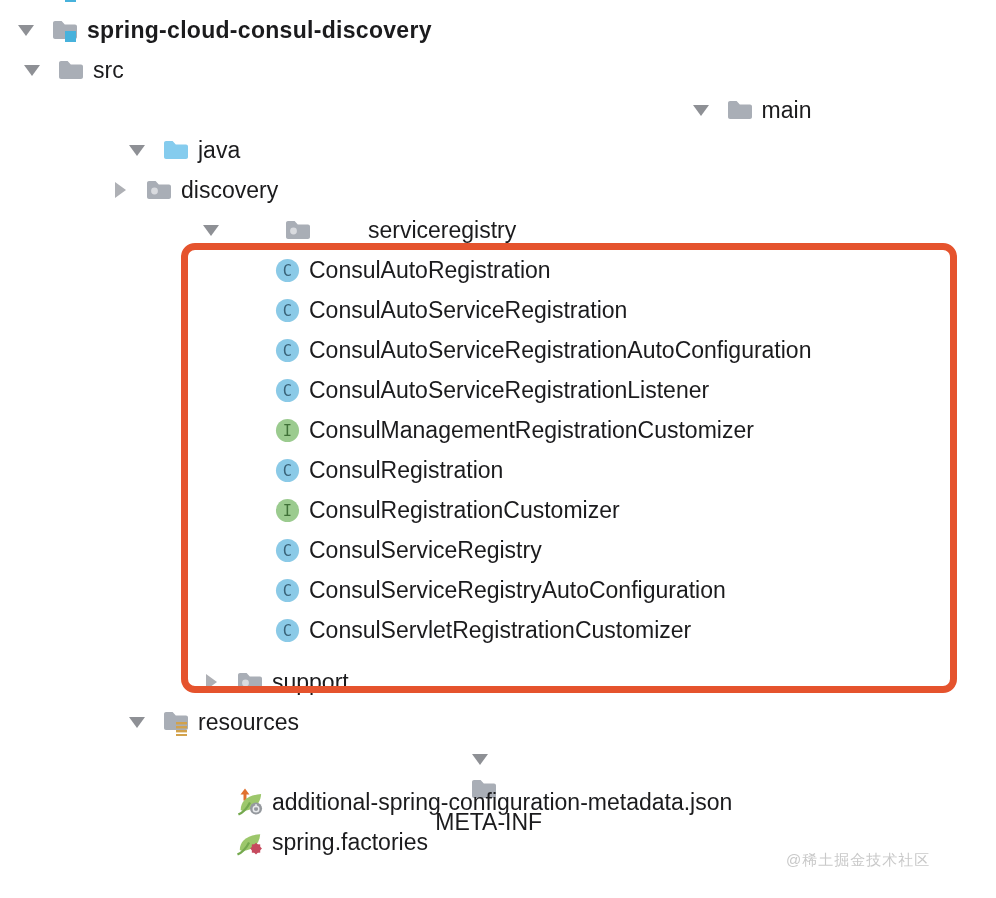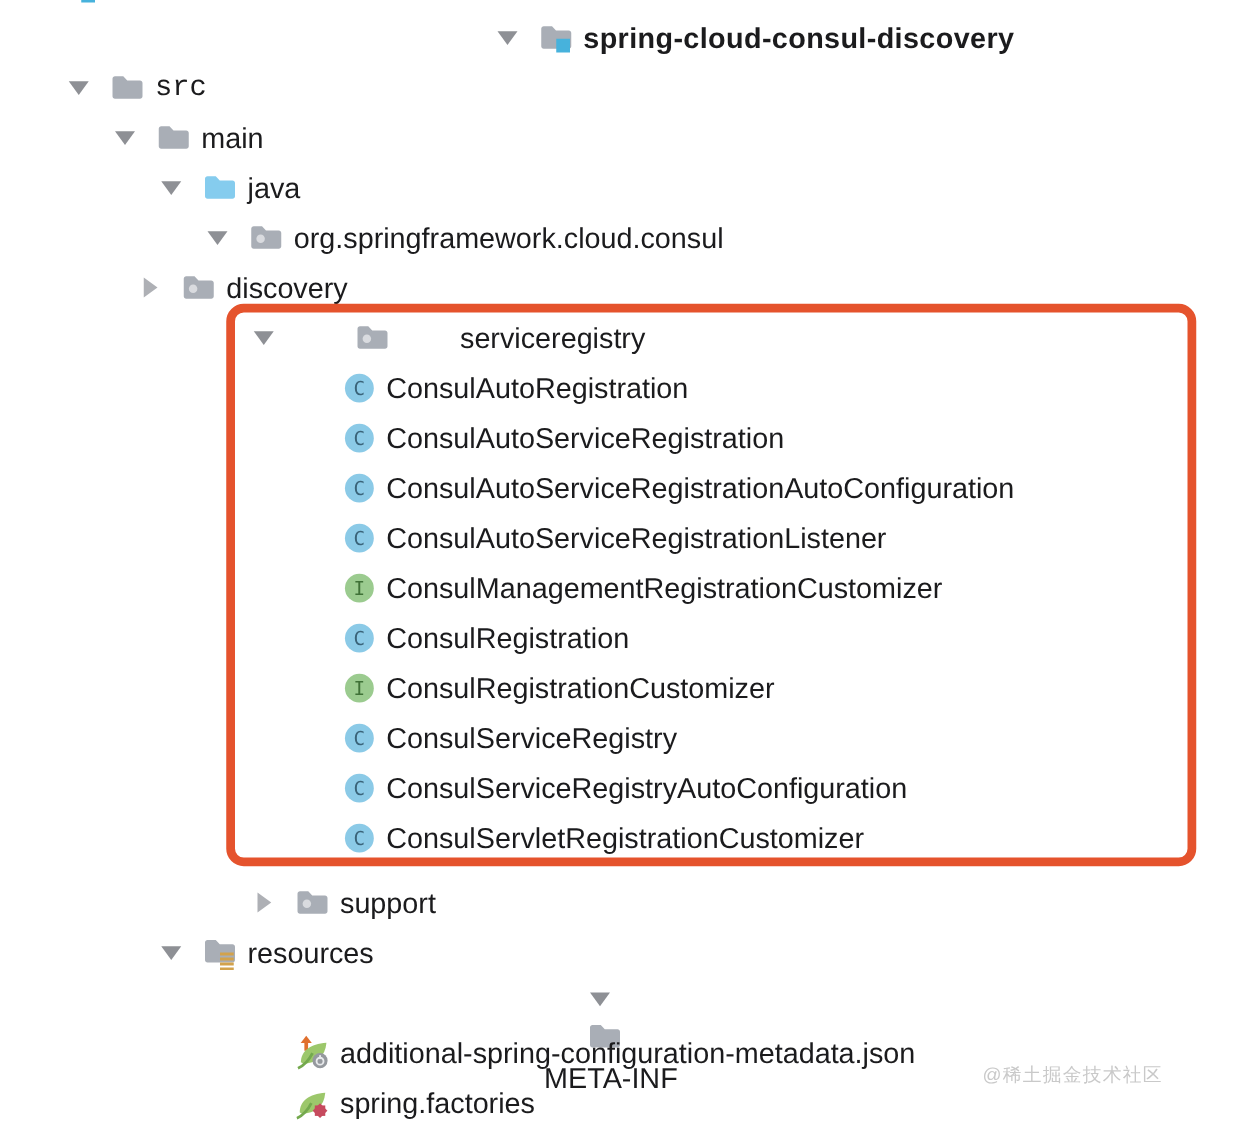--- a/index.html
+++ b/index.html
@@ -49,66 +49,56 @@
       <div class="row" style="padding-left: 18px;">
         <span class="arrow none"></span>
         <span class="icon">
           <svg width="26" height="27" viewBox="0 0 26 27">
             <path d="M1 6 C1 4.9 1.9 4 3 4 H9.6 L12.8 7.4 H23 C24.1 7.4 25 8.3 25 9.4 V20 C25 21.1 24.1 22 23 22 H3 C1.9 22 1 21.1 1 20 Z" fill="#a9aeb6"></path>
             <rect x="13" y="14" width="11" height="11" fill="#47b2dc"></rect>
           </svg>
         </span>
         <span class="label bold"></span>
       </div>
-      <div class="row" style="padding-left: 18px; justify-content: flex-end;">
+      <div class="row" style="padding-left: 18px;">
         <span class="arrow expanded"></span>
         <span class="icon">
           <svg width="26" height="27" viewBox="0 0 26 27">
             <path d="M1 6 C1 4.9 1.9 4 3 4 H9.6 L12.8 7.4 H23 C24.1 7.4 25 8.3 25 9.4 V20 C25 21.1 24.1 22 23 22 H3 C1.9 22 1 21.1 1 20 Z" fill="#a9aeb6"></path>
             <rect x="13" y="14" width="11" height="11" fill="#47b2dc"></rect>
           </svg>
         </span>
         <span class="label bold">spring-cloud-consul-discovery</span>
       </div>
-      <div class="row" style="padding-left: 55px; font-family: Liberation Mono, monospace;">
+      <div class="row" style="padding-left: 24px;">
         <span class="arrow expanded"></span>
         <span class="icon">
           <svg width="26" height="26" viewBox="0 0 26 26">
             <path d="M1 6 C1 4.9 1.9 4 3 4 H9.6 L12.8 7.4 H23 C24.1 7.4 25 8.3 25 9.4 V20 C25 21.1 24.1 22 23 22 H3 C1.9 22 1 21.1 1 20 Z" fill="#a9aeb6"></path>
           </svg>
         </span>
         <span class="label">src</span>
       </div>
-      <div class="row" style="padding-left: 92px;">
+      <div class="row" style="padding-left: 92px; justify-content: flex-end;">
         <span class="arrow expanded"></span>
         <span class="icon">
           <svg width="26" height="26" viewBox="0 0 26 26">
             <path d="M1 6 C1 4.9 1.9 4 3 4 H9.6 L12.8 7.4 H23 C24.1 7.4 25 8.3 25 9.4 V20 C25 21.1 24.1 22 23 22 H3 C1.9 22 1 21.1 1 20 Z" fill="#a9aeb6"></path>
           </svg>
         </span>
         <span class="label">main</span>
       </div>
       <div class="row" style="padding-left: 129px;">
         <span class="arrow expanded"></span>
         <span class="icon">
           <svg width="26" height="26" viewBox="0 0 26 26">
             <path d="M1 6 C1 4.9 1.9 4 3 4 H9.6 L12.8 7.4 H23 C24.1 7.4 25 8.3 25 9.4 V20 C25 21.1 24.1 22 23 22 H3 C1.9 22 1 21.1 1 20 Z" fill="#85ccee"></path>
           </svg>
         </span>
         <span class="label">java</span>
-      </div>
-      <div class="row" style="padding-left: 166px;">
-        <span class="arrow expanded"></span>
-        <span class="icon">
-          <svg width="26" height="26" viewBox="0 0 26 26">
-            <path d="M1 6 C1 4.9 1.9 4 3 4 H9.6 L12.8 7.4 H23 C24.1 7.4 25 8.3 25 9.4 V20 C25 21.1 24.1 22 23 22 H3 C1.9 22 1 21.1 1 20 Z" fill="#a9aeb6"></path>
-            <circle cx="8.5" cy="14" r="3.4" fill="#d9dbdf"></circle>
-          </svg>
-        </span>
-        <span class="label">org.springframework.cloud.consul</span>
       </div>
       <div class="row" style="padding-left: 112px;">
         <span class="arrow collapsed"></span>
         <span class="icon">
           <svg width="26" height="26" viewBox="0 0 26 26">
             <path d="M1 6 C1 4.9 1.9 4 3 4 H9.6 L12.8 7.4 H23 C24.1 7.4 25 8.3 25 9.4 V20 C25 21.1 24.1 22 23 22 H3 C1.9 22 1 21.1 1 20 Z" fill="#a9aeb6"></path>
             <circle cx="8.5" cy="14" r="3.4" fill="#d9dbdf"></circle>
           </svg>
         </span>
         <span class="label">discovery</span>

